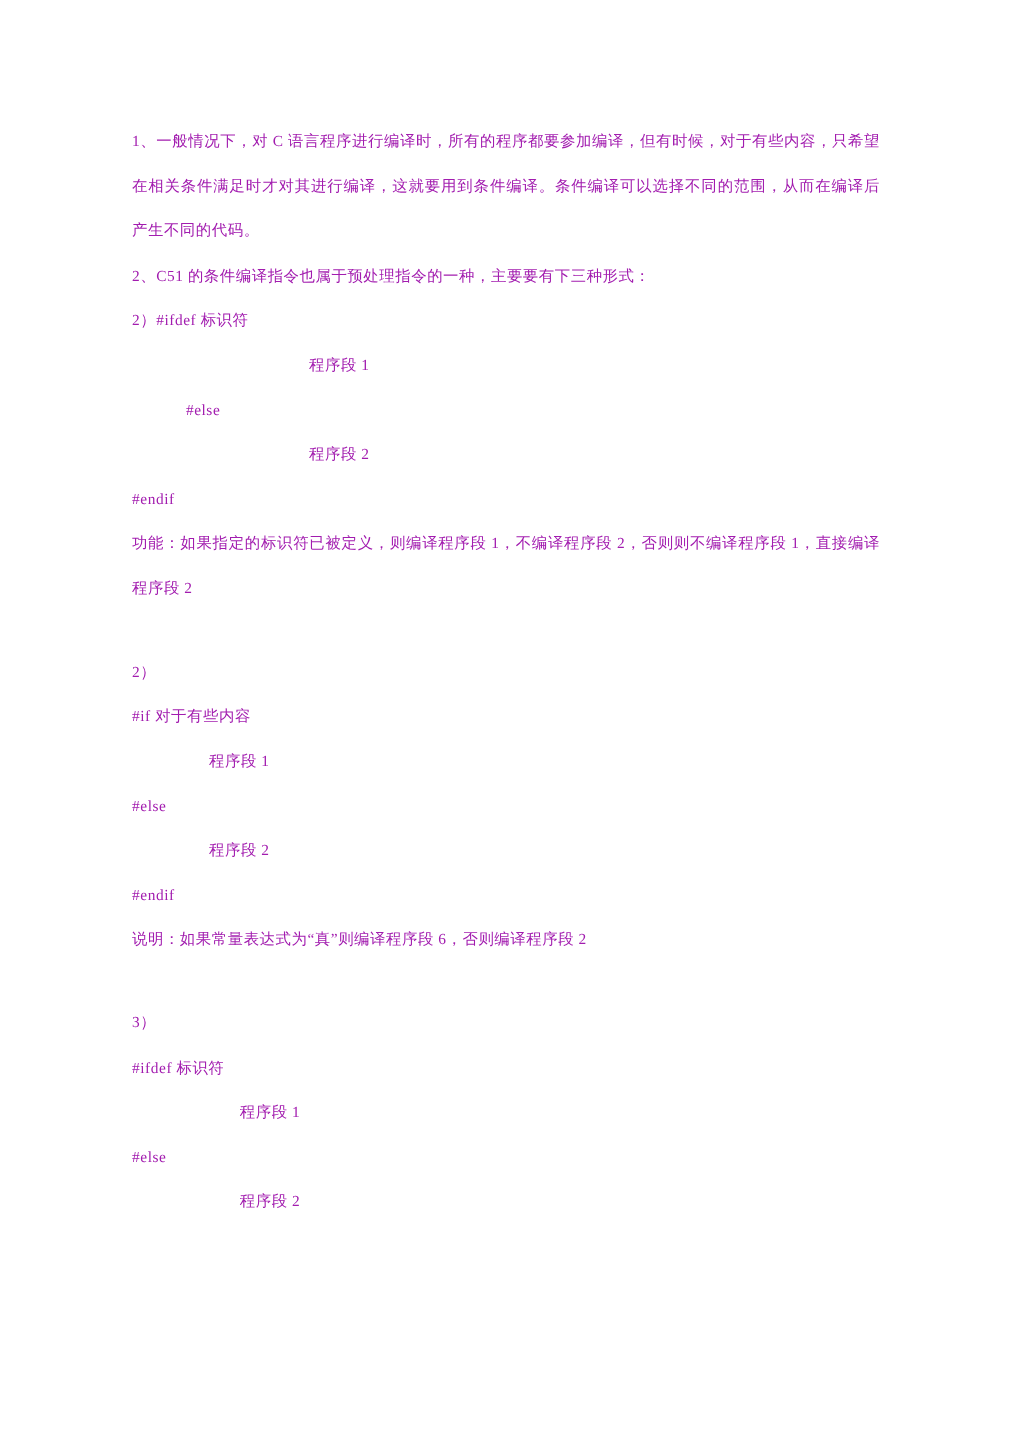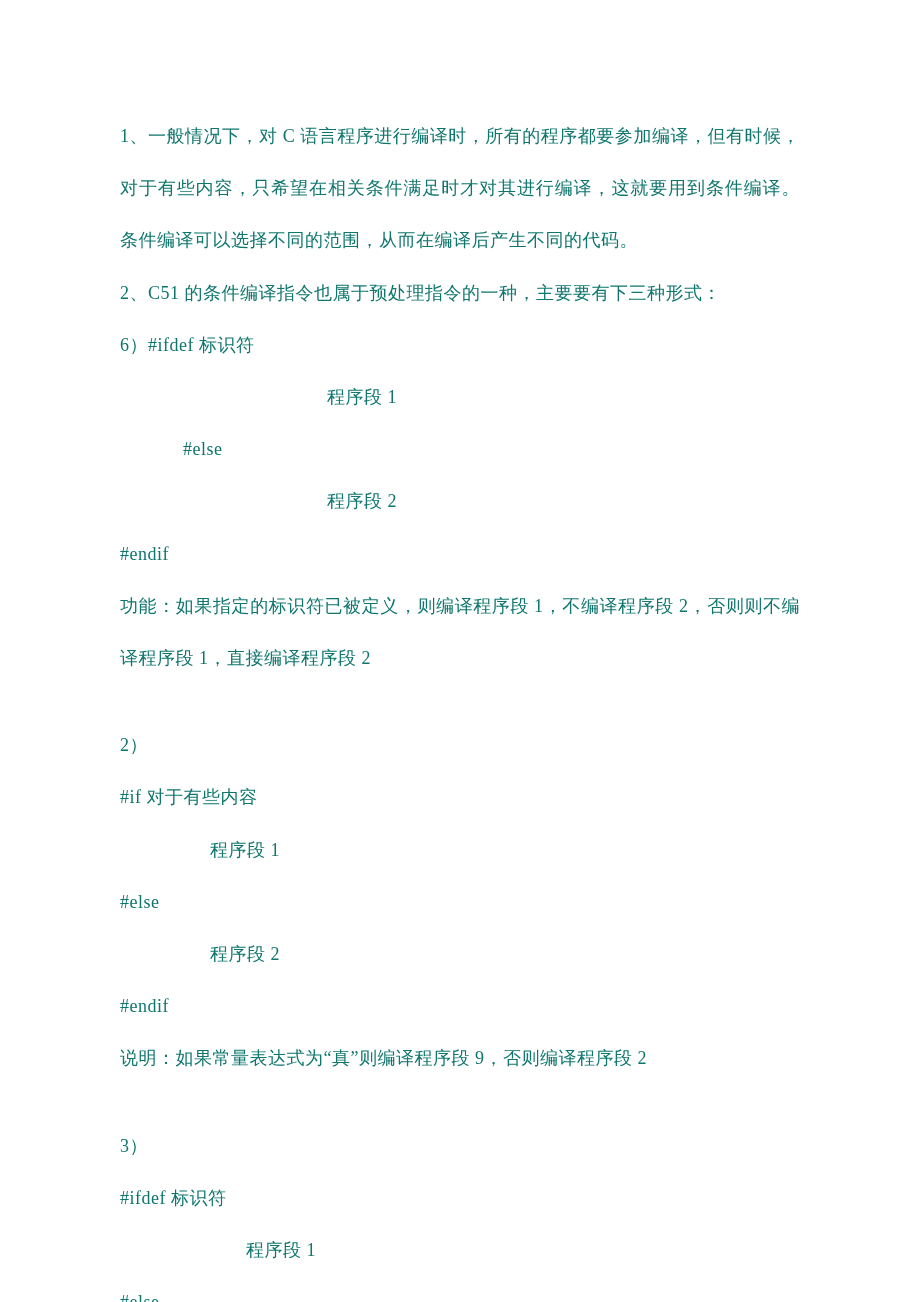--- a/index.html
+++ b/index.html
@@ -7,22 +7,22 @@
       padding: 0;
       background: #ffffff;
       width: 920px;
       font-family: "SimSun", "宋体", serif;
     }
     .page {
       padding: 110px 120px 60px 120px;
       box-sizing: border-box;
     }
     .para {
-      font-size: 18px;
-      color: #0f766e;
+      font-size: 14px;
+      color: #a21caf;
       line-height: 2.9;
       margin: 0;
       letter-spacing: 0.5px;
       text-align: justify;
     }
     .indent-1 {
       padding-left: 3.5em;
     }
     .indent-2 {
       padding-left: 5em;
@@ -36,33 +36,33 @@
     .spacer {
       height: 2.2em;
     }
   </style>
 </head>
 <body>
 
 <div class="page">
   <p class="para">1、一般情况下，对 C 语言程序进行编译时，所有的程序都要参加编译，但有时候，对于有些内容，只希望在相关条件满足时才对其进行编译，这就要用到条件编译。条件编译可以选择不同的范围，从而在编译后产生不同的代码。</p>
   <p class="para">2、C51 的条件编译指令也属于预处理指令的一种，主要要有下三种形式：</p>
-  <p class="para">6）#ifdef 标识符</p>
+  <p class="para">2）#ifdef 标识符</p>
   <p class="para indent-4">程序段 1</p>
   <p class="para indent-1">#else</p>
   <p class="para indent-4">程序段 2</p>
   <p class="para">#endif</p>
   <p class="para">功能：如果指定的标识符已被定义，则编译程序段 1，不编译程序段 2，否则则不编译程序段 1，直接编译程序段 2</p>
   <div class="spacer"></div>
   <p class="para">2）</p>
   <p class="para">#if 对于有些内容</p>
   <p class="para indent-2">程序段 1</p>
   <p class="para">#else</p>
   <p class="para indent-2">程序段 2</p>
   <p class="para">#endif</p>
-  <p class="para">说明：如果常量表达式为“真”则编译程序段 9，否则编译程序段 2</p>
+  <p class="para">说明：如果常量表达式为“真”则编译程序段 6，否则编译程序段 2</p>
   <div class="spacer"></div>
   <p class="para">3）</p>
   <p class="para">#ifdef 标识符</p>
   <p class="para indent-3">程序段 1</p>
   <p class="para">#else</p>
   <p class="para indent-3">程序段 2</p>
 </div>
 
 </body></html>

